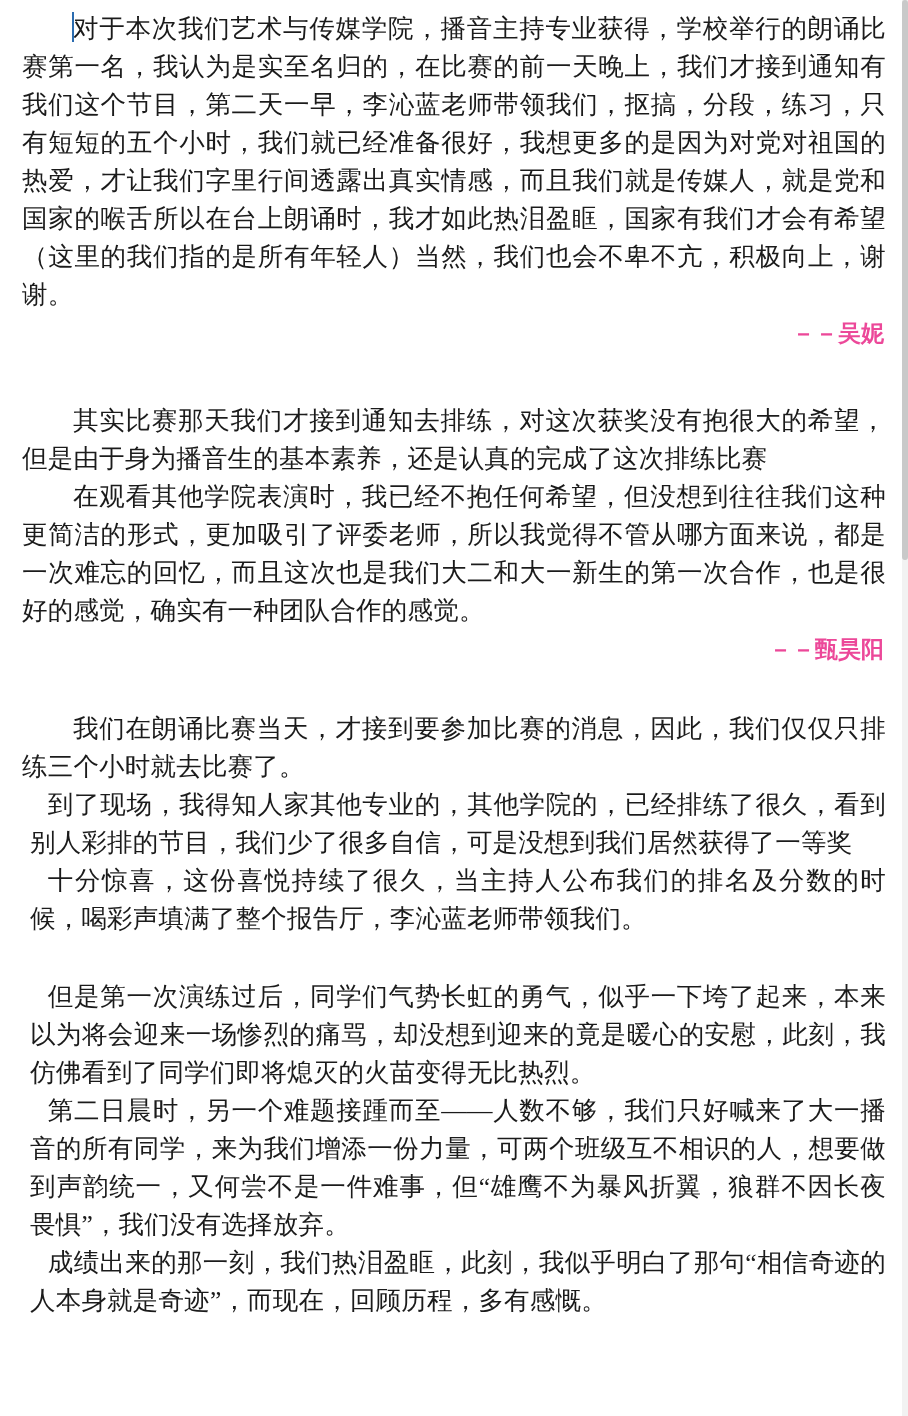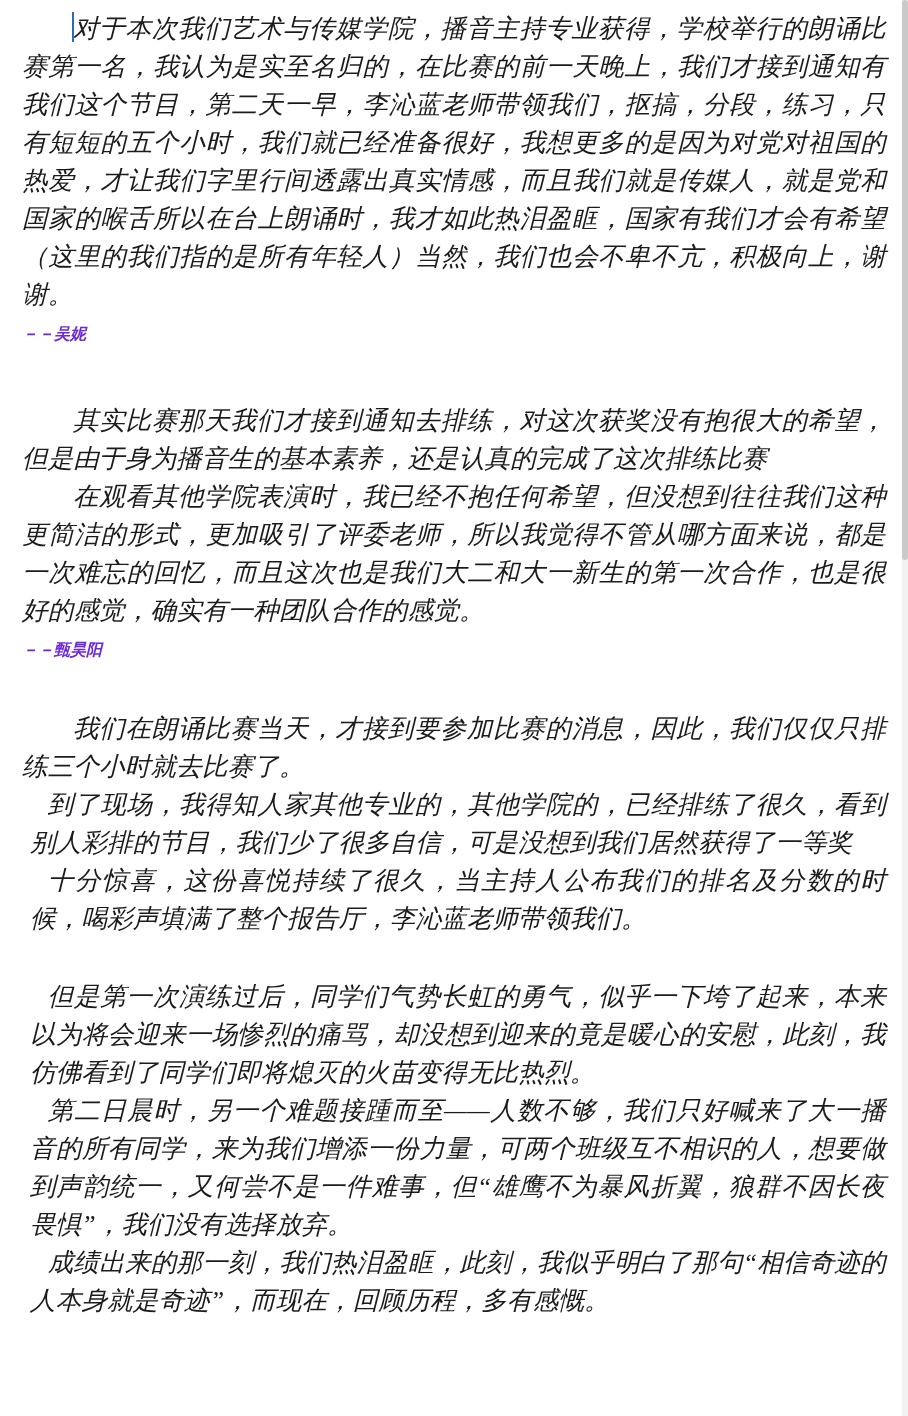--- a/index.html
+++ b/index.html
@@ -29,44 +29,43 @@
   .caret {
     position: absolute;
     left: 72px;
     top: 12px;
     width: 2px;
     height: 30px;
     background: #2b6cb0;
   }
   .section {
     margin-bottom: 0;
-    font-style: italic;
   }
   .para {
     font-size: 25.5px;
     line-height: 38px;
     color: #1b1b1b;
     text-align: justify;
     text-justify: inter-ideograph;
     letter-spacing: 0.2px;
     margin: 0;
     font-family: "Liberation Serif", "DejaVu Serif", serif;
   }
   .para.indent2 {
     text-indent: 2em;
   }
   .para.indent1 {
     text-indent: 0.7em;
     margin-left: 8px;
   }
   .signature {
-    font-size: 16px;
+    font-size: 23px;
     line-height: 40px;
-    color: #6d28d9;
-    text-align: left;
+    color: #ec4899;
+    text-align: right;
     font-weight: 700;
     margin: 0;
     padding-right: 2px;
     font-family: "Liberation Serif", "DejaVu Serif", serif;
   }
   .gap-md { height: 40px; }
   .gap-lg { height: 48px; }
   .scroll-rail {
     position: absolute;
     right: 0;

